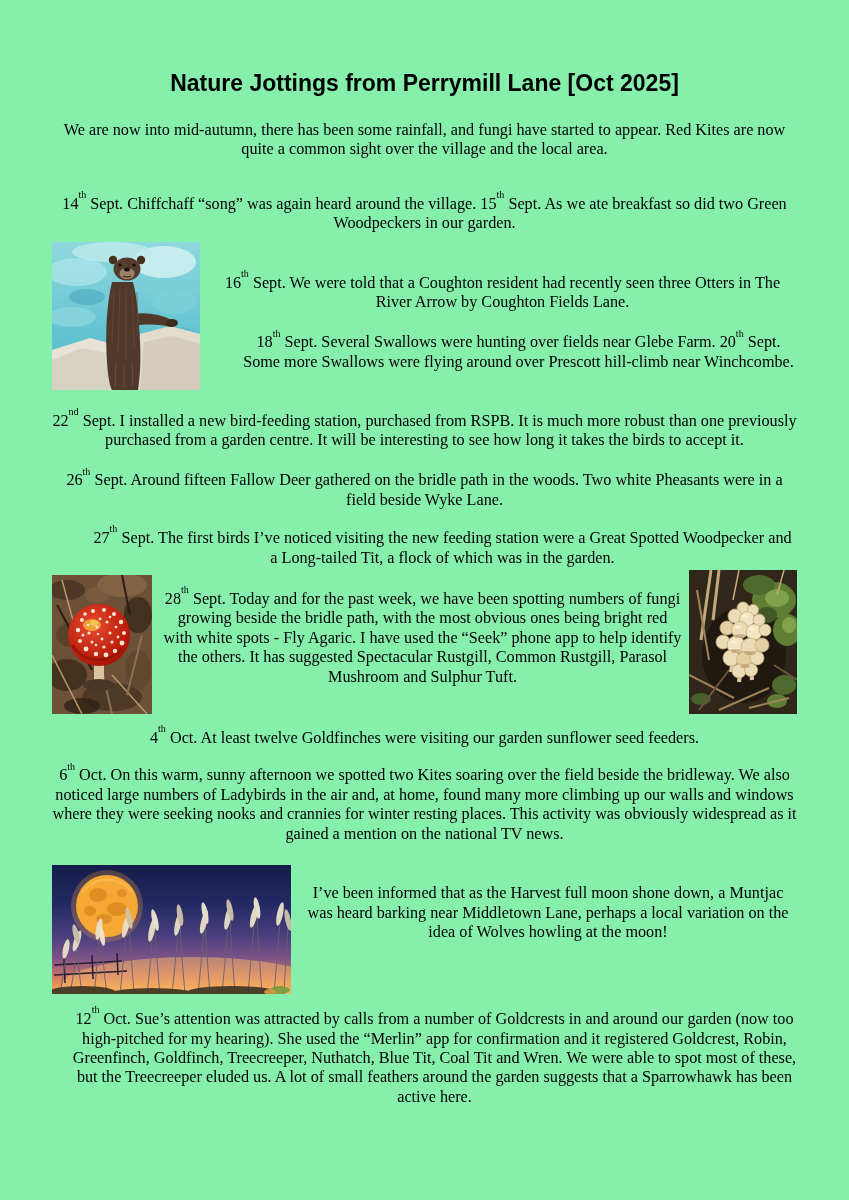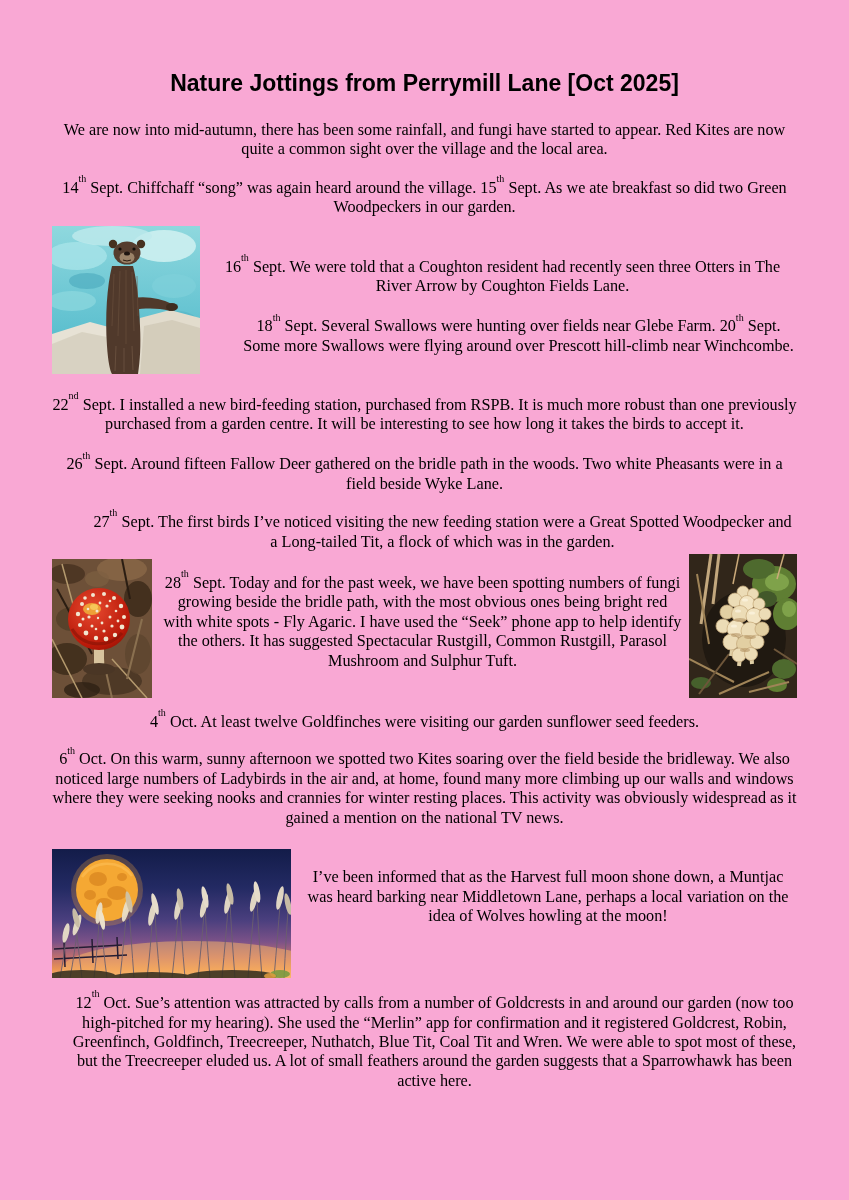--- a/index.html
+++ b/index.html
@@ -1,20 +1,20 @@
 <!DOCTYPE html>
 <html><head>
 <meta charset="utf-8">
 <style>
   html, body { margin: 0; padding: 0; background: #ffffff; }
   .page {
     position: relative;
     width: 849px; height: 1200px;
     margin: 0 auto;
-    background: #f9a8d4;
+    background: #86efac;
     box-sizing: border-box;
     padding: 70px 52px 0 52px;
     font-family: "Liberation Serif", serif;
     font-size: 16.2px;
     line-height: 19.4px;
     color: #000000;
     overflow: hidden;
   }
   h1.title {
     margin: 0;
@@ -22,21 +22,21 @@
     font-weight: bold;
     font-size: 23px;
     line-height: 27px;
     text-align: center;
     color: #000000;
   }
   p { margin: 0; text-align: center; }
   sup { font-size: 62%; line-height: 0; position: relative; top: -0.45em; }
 
   .p-intro   { margin-top: 24px; }
-  .p-sept14  { margin-top: 19px; }
+  .p-sept14  { margin-top: 35px; }
   .p-sept22  { margin-top: 22px; }
   .p-sept26  { margin-top: 21px; }
   .p-sept27  { margin-top: 19px; margin-left: 36px; }
   .p-oct4    { margin-top: 15px; }
   .p-oct6    { margin-top: 18px; }
   .p-oct12   { margin-top: 16px; margin-left: 20px; }
   .p-signoff { margin-top: 14px; }
 
   .media-row { display: flex; align-items: flex-start; }
   .photo { flex: none; display: block; }

